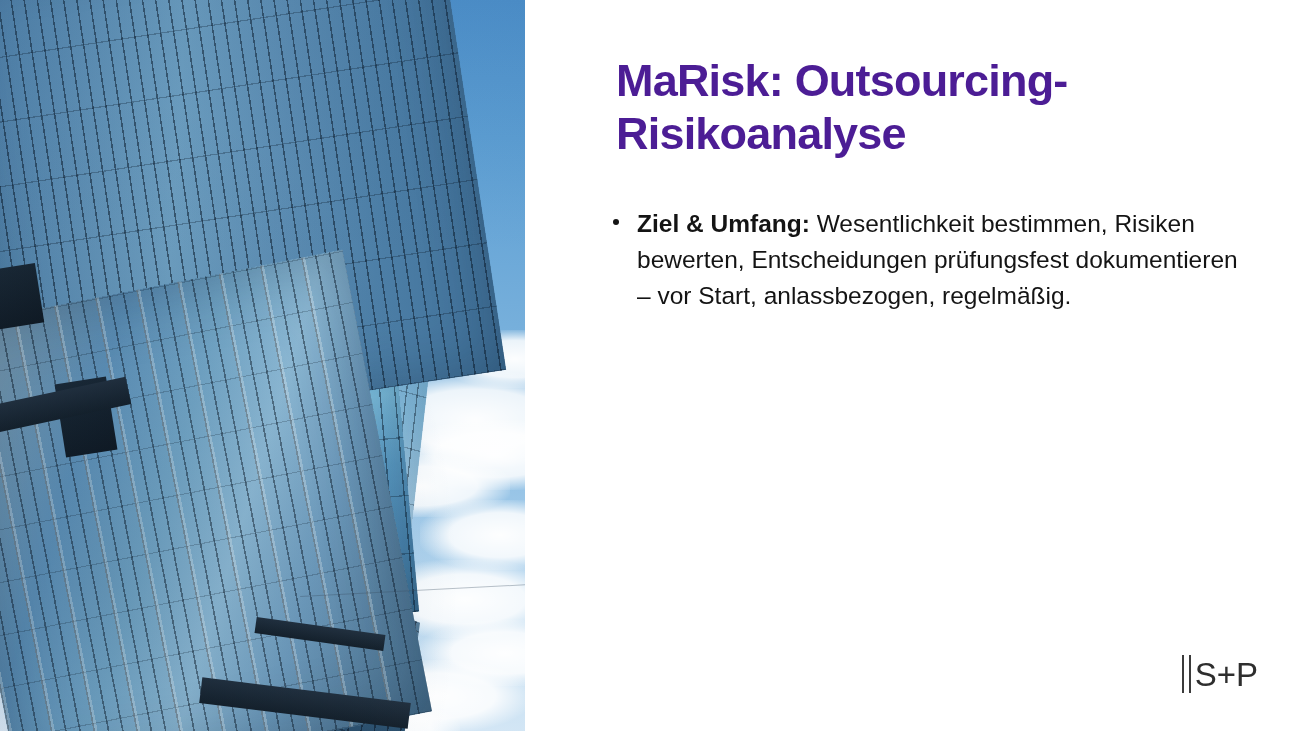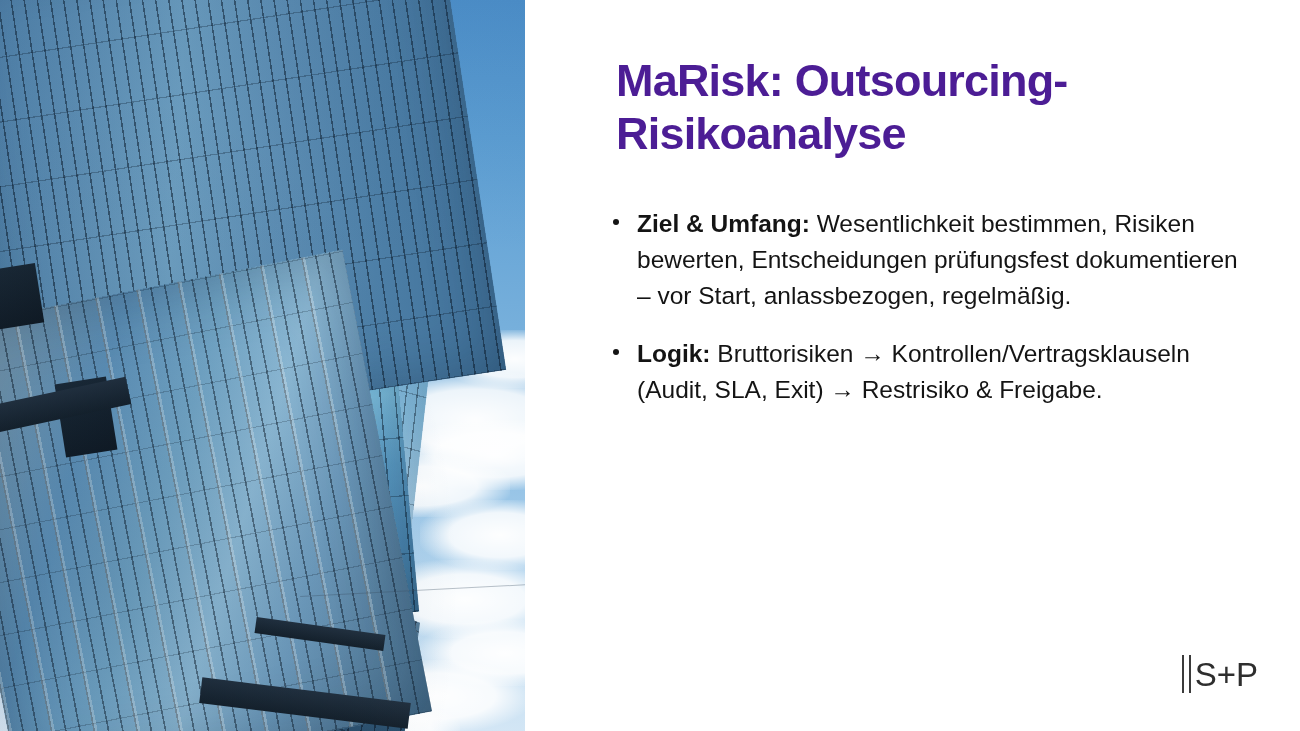--- a/index.html
+++ b/index.html
@@ -416,24 +416,20 @@
 
     <h1 class="title">MaRisk: Outsourcing-Risikoanalyse</h1>
 
     <ul class="bullets">
 
       <li class="bullet">
         <span class="dot"></span>
         <span class="lead">Ziel &amp; Umfang:</span><span> Wesentlichkeit bestimmen, Risiken bewerten, Entscheidungen prüfungsfest dokumentieren – vor Start, anlassbezogen, regelmäßig.</span>
       </li>
 
-      <li class="bullet">
-        <span class="dot"></span>
-        <span class="lead">Logik:</span><span> Bruttorisiken → Kontrollen/Vertragsklauseln (Audit, SLA, Exit) → Restrisiko &amp; Freigabe.</span>
-      </li>
 
 
     </ul>
 
     <div class="logo">
       <span class="logo-bars">
         <i></i>
           <i></i>
       </span>
       <span class="logo-text">S+P</span>

